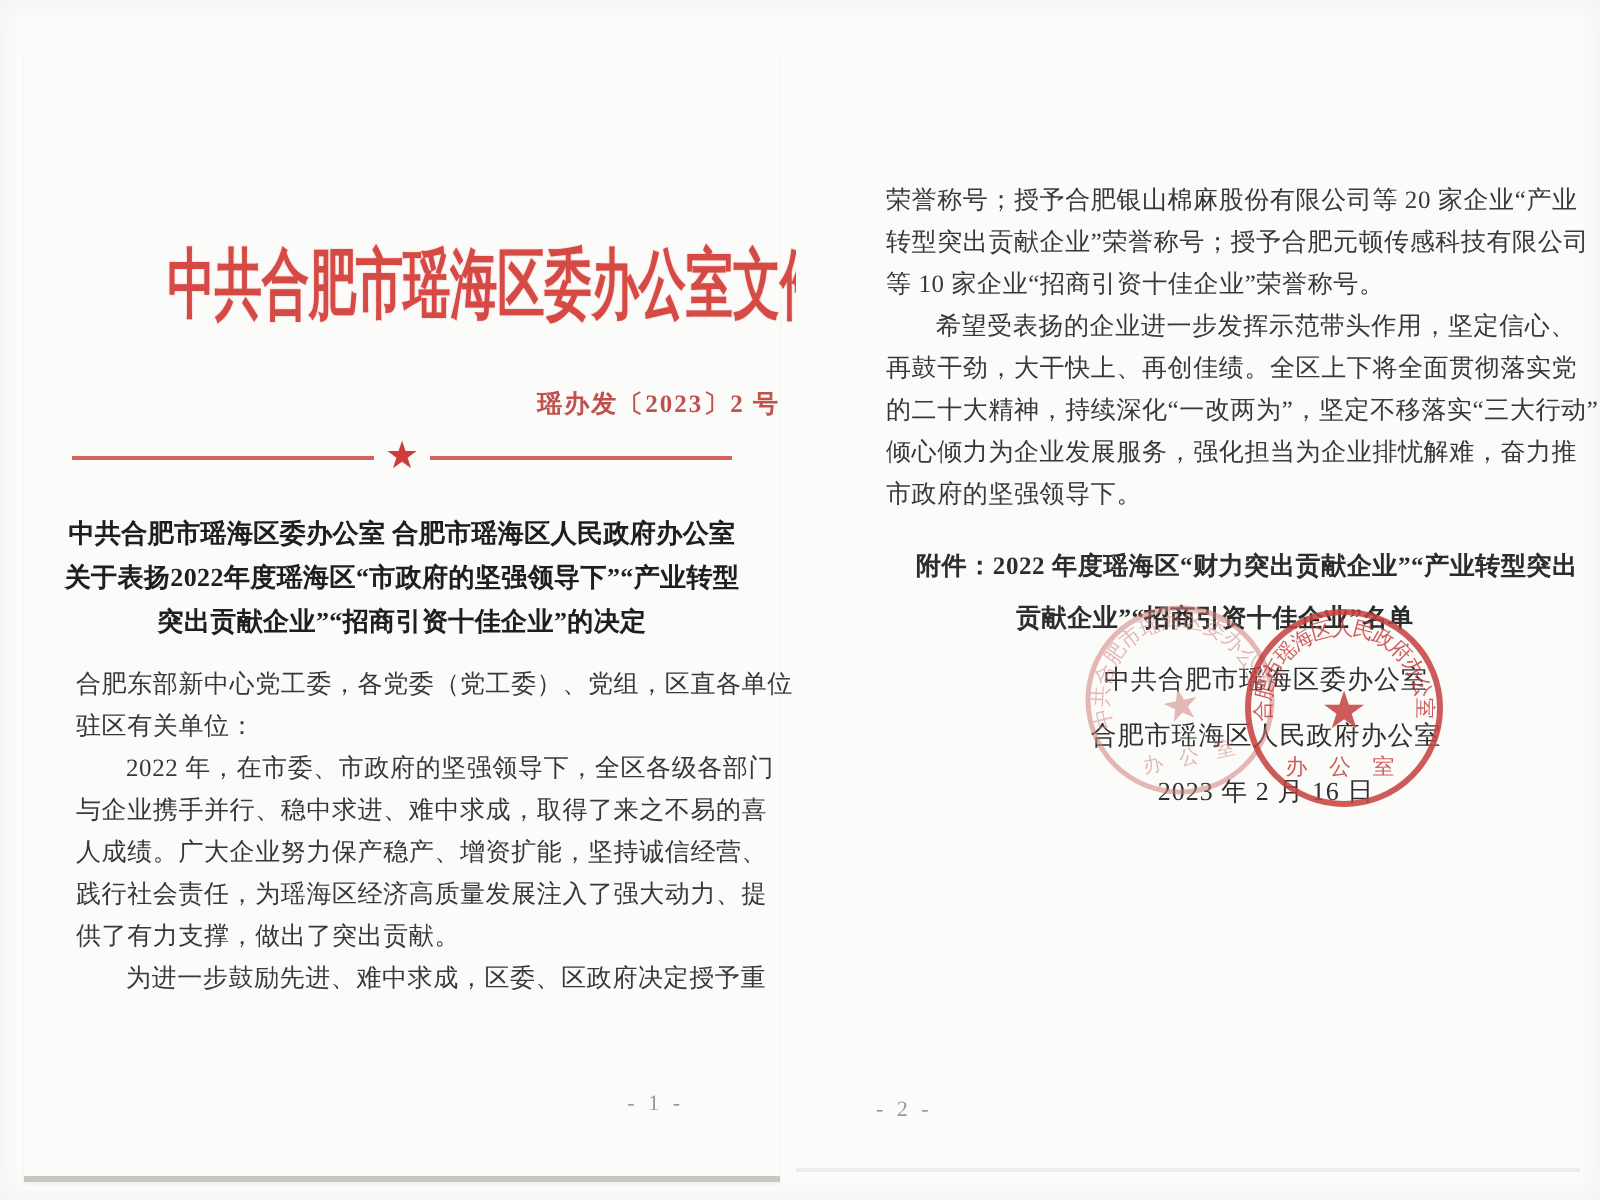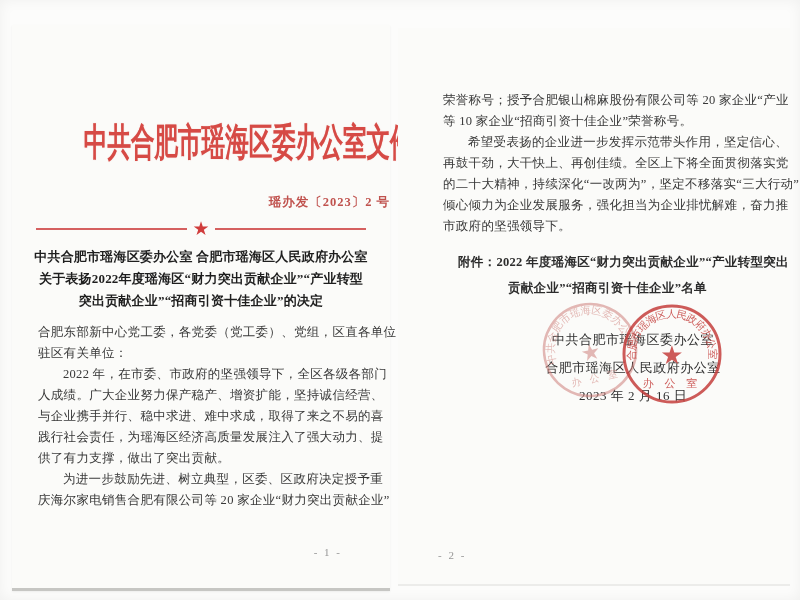--- a/index.html
+++ b/index.html
@@ -50,21 +50,21 @@
   .rule{
     margin:13px 24px 0 24px;
     display:flex;align-items:center;
   }
   .rline{flex:1;height:2px;background:#d56060;}
   .star{
     color:#d03c3c;font-size:19px;line-height:10px;
     padding:0 5px;
   }
   .heading{
-    margin-top:12px;
+    margin-top:22px;
     text-align:center;
     font-weight:bold;
     color:#1e1e1e;
     font-size:13px;
     line-height:22px;
     letter-spacing:0.2px;
   }
   .body-block{
     margin:10px 26px 0 26px;
     font-size:12.5px;
@@ -120,43 +120,43 @@
     <div class="docno">瑶办发〔2023〕2 号</div>
 
     <div class="rule">
       <span class="rline"></span>
       <span class="star">★</span>
       <span class="rline"></span>
     </div>
 
     <div class="heading">
       <div class="ln">中共合肥市瑶海区委办公室  合肥市瑶海区人民政府办公室</div>
-      <div class="ln">关于表扬2022年度瑶海区“财力突出贡献企业”“产业转型</div>
+      <div class="ln">关于表扬2022年度瑶海区“市政府的坚强领导下”“产业转型</div>
       <div class="ln">突出贡献企业”“招商引资十佳企业”的决定</div>
     </div>
 
     <div class="body-block">
       <div class="ln">合肥东部新中心党工委，各党委（党工委）、党组，区直各单位，</div>
       <div class="ln">驻区有关单位：</div>
       <div class="ln indent">2022 年，在市委、市政府的坚强领导下，全区各级各部门</div>
+      <div class="ln">与企业携手并行、稳中求进、难中求成，取得了来之不易的喜</div>
       <div class="ln">人成绩。广大企业努力保产稳产、增资扩能，坚持诚信经营、</div>
-      <div class="ln">与企业携手并行、稳中求进、难中求成，取得了来之不易的喜</div>
       <div class="ln">践行社会责任，为瑶海区经济高质量发展注入了强大动力、提</div>
       <div class="ln">供了有力支撑，做出了突出贡献。</div>
-      <div class="ln indent">为进一步鼓励先进、树立典型，区委、区政府决定授予重</div>
-      <div class="ln">庆海尔家电销售合肥有限公司等 20 家企业“财力突出贡献企业”</div>
+      <div class="ln indent">为进一步鼓励先进、难中求成，区委、区政府决定授予重</div>
     </div>
 
     <div class="pageno p1">- 1 -</div>
   </div>
 
   <div class="page page2">
 
     <div class="body-block2">
       <div class="ln">荣誉称号；授予合肥银山棉麻股份有限公司等 20 家企业“产业</div>
+      <div class="ln">转型突出贡献企业”荣誉称号；授予合肥元顿传感科技有限公司</div>
       <div class="ln">等 10 家企业“招商引资十佳企业”荣誉称号。</div>
       <div class="ln indent">希望受表扬的企业进一步发挥示范带头作用，坚定信心、</div>
       <div class="ln">再鼓干劲，大干快上、再创佳绩。全区上下将全面贯彻落实党</div>
       <div class="ln">的二十大精神，持续深化“一改两为”，坚定不移落实“三大行动”，</div>
       <div class="ln">倾心倾力为企业发展服务，强化担当为企业排忧解难，奋力推</div>
       <div class="ln">市政府的坚强领导下。</div>
     </div>
 
     <div class="attachment">
       <div class="ln">附件：2022 年度瑶海区“财力突出贡献企业”“产业转型突出</div>

